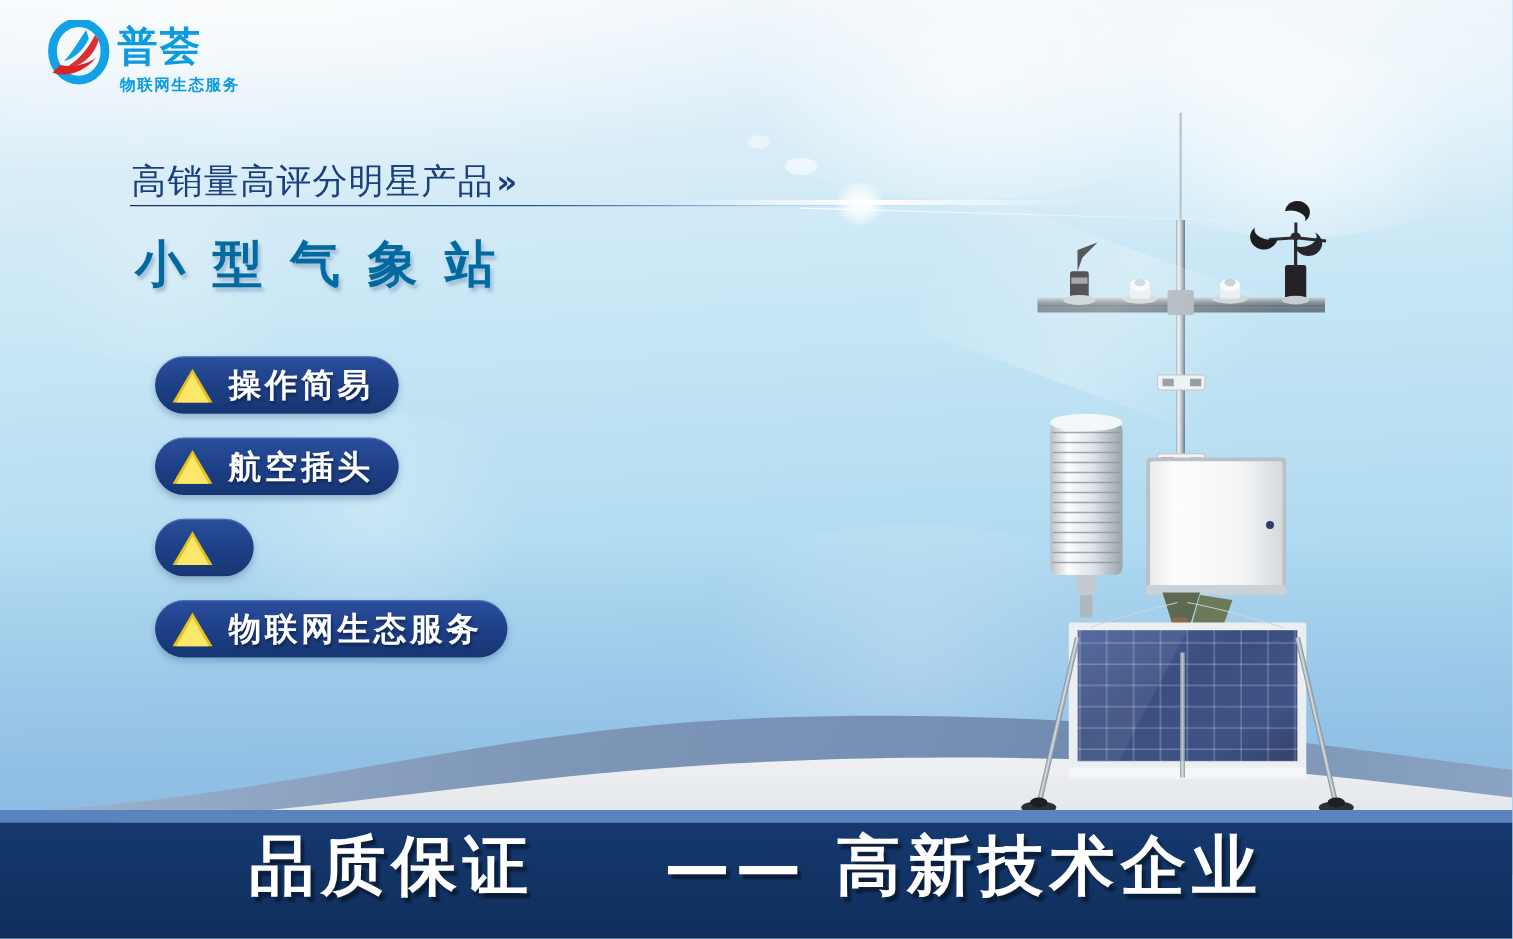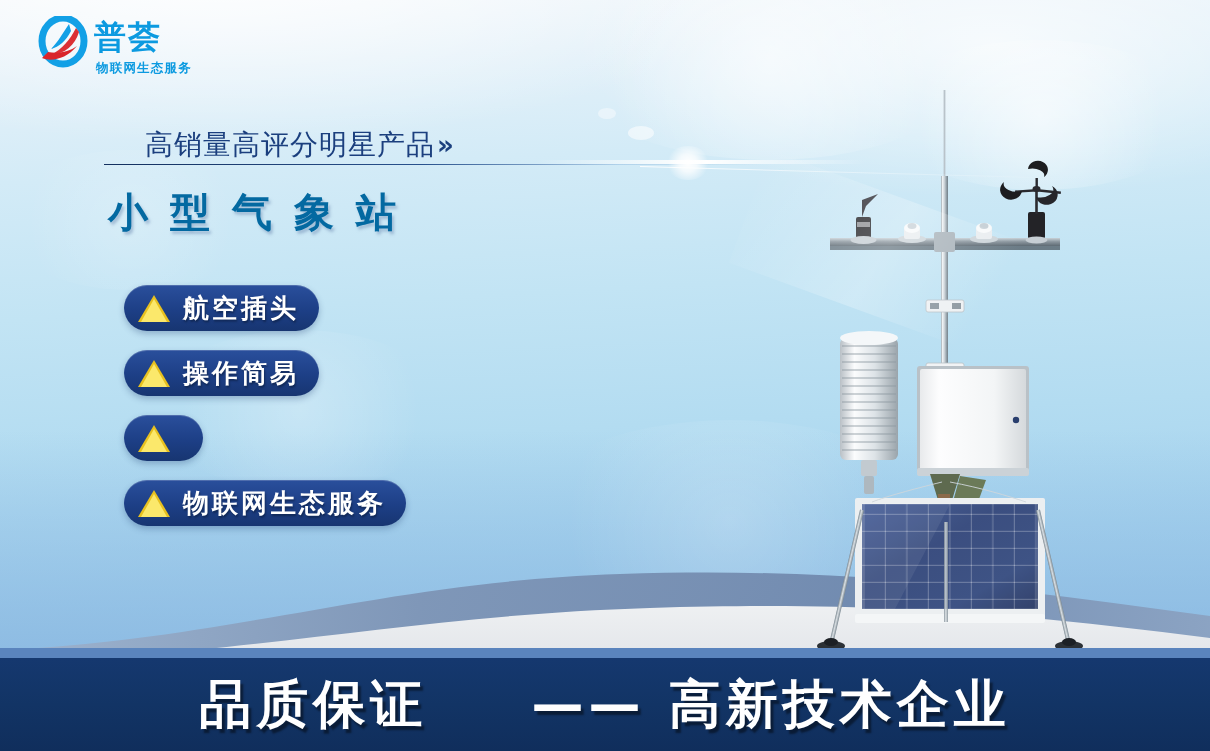--- a/index.html
+++ b/index.html
@@ -46,21 +46,20 @@
     position:absolute; left:60px; top:46px;
     font-size:12.5px; font-weight:bold; color:#0c9ae0; letter-spacing:1.2px;
     font-family:"DejaVu Sans","Liberation Sans",sans-serif;
   }
 
   
   .kicker {
     position:absolute; left:105px; top:126px;
     font-size:28px; color:#1b3f7e; letter-spacing:1px; white-space:nowrap;
     font-family:"DejaVu Sans","Liberation Sans",sans-serif;
-    margin-left:40px;
   }
   .kicker .chev { font-size:26px; font-weight:bold; margin-left:2px; letter-spacing:-2px; }
   .rule {
     position:absolute; left:104px; top:164px; width:660px; height:1px;
     background:linear-gradient(90deg,#14305f 0%, #28518d 48%, rgba(150,190,225,.55) 78%, rgba(255,255,255,0) 100%);
   }
   .rule2 {
     position:absolute; left:640px; top:166px; width:430px; height:1px;
     background:linear-gradient(90deg, rgba(255,255,255,.9) 0%, rgba(255,255,255,.35) 55%, rgba(255,255,255,0) 100%);
     transform:rotate(1.6deg); transform-origin:left center;
@@ -115,21 +114,21 @@
   }
 
   
   .ground { position:absolute; left:0; top:520px; width:1210px; height:180px; overflow:hidden; }
 
   
   .strip { position:absolute; left:0; top:648px; width:1210px; height:10px; background:#5a84bd; }
   .footer {
     position:absolute; left:0; top:658px; width:1210px; height:93px;
     background:linear-gradient(180deg,#15386f 0%, #123465 50%, #102e5c 100%);
-    display:flex; align-items:center; justify-content:center;
+    display:flex; align-items:flex-start; justify-content:center;
   }
   .footer-text {
     font-size:52px; font-weight:bold; color:#ffffff; letter-spacing:5px; white-space:nowrap;
     font-family:"DejaVu Sans","Liberation Sans",sans-serif;
     text-shadow:3px 4px 2px rgba(0,0,0,.45);
   }
   .footer-gap { display:inline-block; width:58px; }
 
   
   .product { position:absolute; left:800px; top:90px; width:330px; height:570px; }
@@ -376,28 +375,28 @@
   <div class="ray"></div>
 
   <div class="title">小型气象站</div>
 
   <div class="pills">
     <div class="pill">
       <span class="tri-wrap">
           <i class="t-out"></i>
           <i class="t-in"></i>
         </span>
-      <span class="pill-label">航空插头</span>
+      <span class="pill-label">操作简易</span>
     </div>
     <div class="pill">
       <span class="tri-wrap">
           <i class="t-out"></i>
           <i class="t-in"></i>
         </span>
-      <span class="pill-label">操作简易</span>
+      <span class="pill-label">航空插头</span>
     </div>
     <div class="pill">
       <span class="tri-wrap">
           <i class="t-out"></i>
           <i class="t-in"></i>
         </span>
     </div>
     <div class="pill">
       <span class="tri-wrap">
           <i class="t-out"></i>

